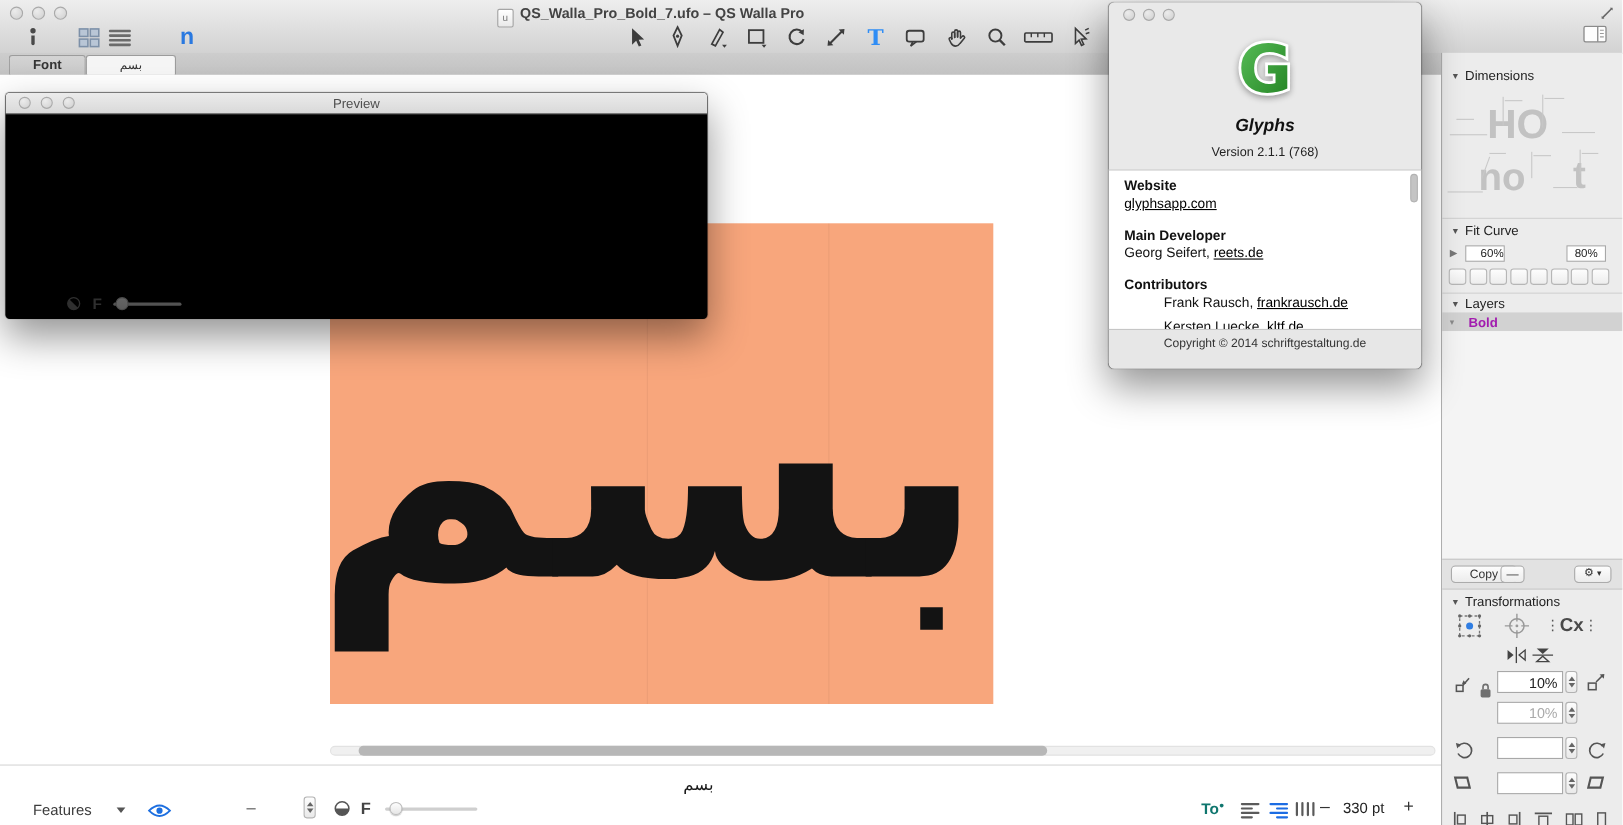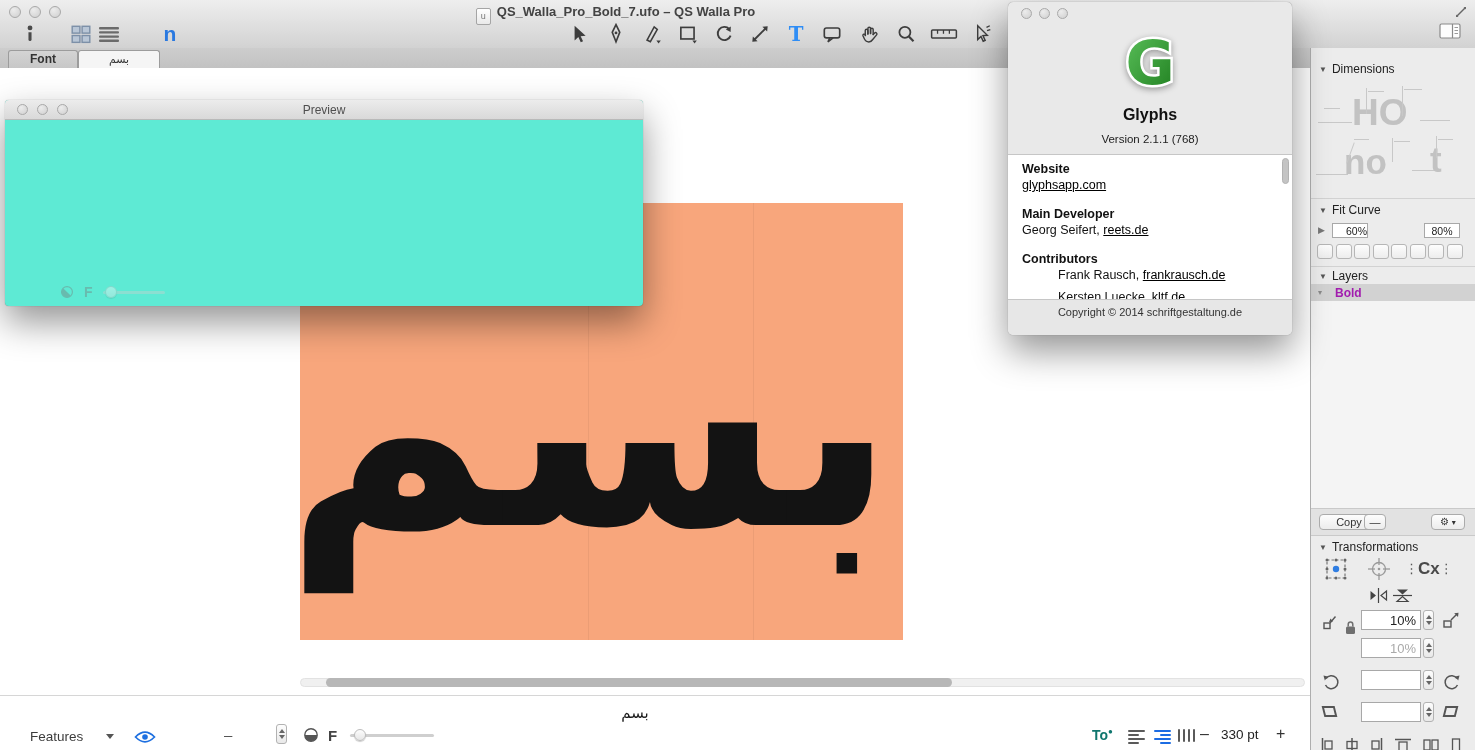--- a/index.html
+++ b/index.html
@@ -8,21 +8,21 @@
   .ar{font-family:"DejaVu Sans",sans-serif;}
 
   
   .chrome{position:absolute;left:0;top:0;width:1475px;height:48px;
           background:linear-gradient(#eeeeee,#d2d2d2);border-bottom:1px solid #b3b3b3;}
   .lights{position:absolute;display:flex;gap:8px;}
   .chrome .lights{left:9px;top:6px;}
   .light{width:12px;height:12px;border-radius:50%;border:1px solid #a9a9a9;
          background:radial-gradient(circle at 35% 30%,#ececec,#cfcfcf);box-sizing:border-box;}
   .win-title{position:absolute;top:4px;left:0;width:1183px;text-align:center;font-size:13px;
-             font-weight:600;color:#434343;padding-left:24px;}
+             font-weight:600;color:#434343;}
   .doc-badge{display:inline-block;width:13px;height:15px;border:1px solid #a5a5a5;border-radius:2px;
              background:linear-gradient(#fff,#e9e9e9);font-size:9px;color:#777;line-height:15px;
              text-align:center;vertical-align:-3px;margin-right:6px;font-weight:400;}
   .tool{position:absolute;top:23px;width:22px;height:22px;display:flex;align-items:center;
         justify-content:center;}
   .tool svg{display:block;}
   .expand-ic{position:absolute;right:6px;top:4px;width:16px;height:16px;}
   .panel-ic{position:absolute;right:14px;top:23px;width:22px;height:16px;}
 
   
@@ -92,37 +92,37 @@
   .stepper i{display:block;width:0;height:0;border-left:3px solid transparent;
              border-right:3px solid transparent;}
   .stepper .up{border-bottom:4px solid #666;}
   .stepper .dn{border-top:4px solid #666;}
   .skew-ic{width:13px;height:11px;border:2px solid #555;box-sizing:border-box;}
   .cx-ic{font-size:17px;font-weight:bold;color:#4a4a4a;letter-spacing:0;}
   .cx-ic .dots{font-size:13px;font-weight:normal;color:#555;vertical-align:1px;}
 
   
   .float-win{position:absolute;border-radius:5px;box-shadow:0 16px 36px rgba(0,0,0,.42),0 0 1px rgba(0,0,0,.45);}
-  .preview-win{left:5px;top:84px;width:638px;height:206px;background:#5eead4;border-radius:4px;margin-top:16px;}
+  .preview-win{left:5px;top:84px;width:638px;height:206px;background:#000000;border-radius:4px;}
   .pv-titlebar{position:absolute;left:0;top:0;width:638px;height:20px;border-radius:4px 4px 0 0;
                background:linear-gradient(#ececec,#d9d9d9);border-bottom:1px solid #b9b9b9;
                box-sizing:border-box;}
   .pv-titlebar .lights{left:12px;top:4px;gap:9px;}
   .pv-titlebar .light{width:11px;height:11px;}
   .pv-title{position:absolute;top:3px;width:100%;text-align:center;font-size:12px;color:#4f4f4f;}
   .pv-controls{position:absolute;left:55px;bottom:6px;display:flex;align-items:center;gap:10px;
                opacity:.4;}
 
   .about-win{left:1008px;top:2px;width:284px;height:333px;background:#e9e9e9;}
   .ab-titlebar{position:absolute;left:0;top:0;width:284px;height:20px;}
   .ab-titlebar .lights{left:13px;top:6px;gap:7px;}
   .ab-titlebar .light{width:11px;height:11px;}
   .ab-logo{position:absolute;left:0;top:26px;width:284px;text-align:center;}
   .ab-name{position:absolute;left:0;top:104px;width:284px;text-align:center;font-size:16px;
-           font-weight:bold;color:#111;}
+           font-weight:bold;color:#111;font-style:italic;}
   .ab-version{position:absolute;left:0;top:131px;width:284px;text-align:center;font-size:11.5px;color:#222;}
   .ab-content{position:absolute;left:0;top:152px;width:284px;height:146px;background:#fff;
               border-top:1px solid #c6c6c6;border-bottom:1px solid #c6c6c6;box-sizing:border-box;
               overflow:hidden;padding:6px 14px;font-size:12.5px;color:#111;line-height:16px;}
   .ab-content b{display:block;}
   .ab-gap{height:13px;}
   .ab-indent{padding-left:36px;}
   .ab-content a{color:#000000;text-decoration:underline;cursor:pointer;}
   .ab-scroll{position:absolute;right:3px;top:156px;width:7px;height:26px;border-radius:4px;
              background:#c4c4c4;border:1px solid #b2b2b2;box-sizing:border-box;}

